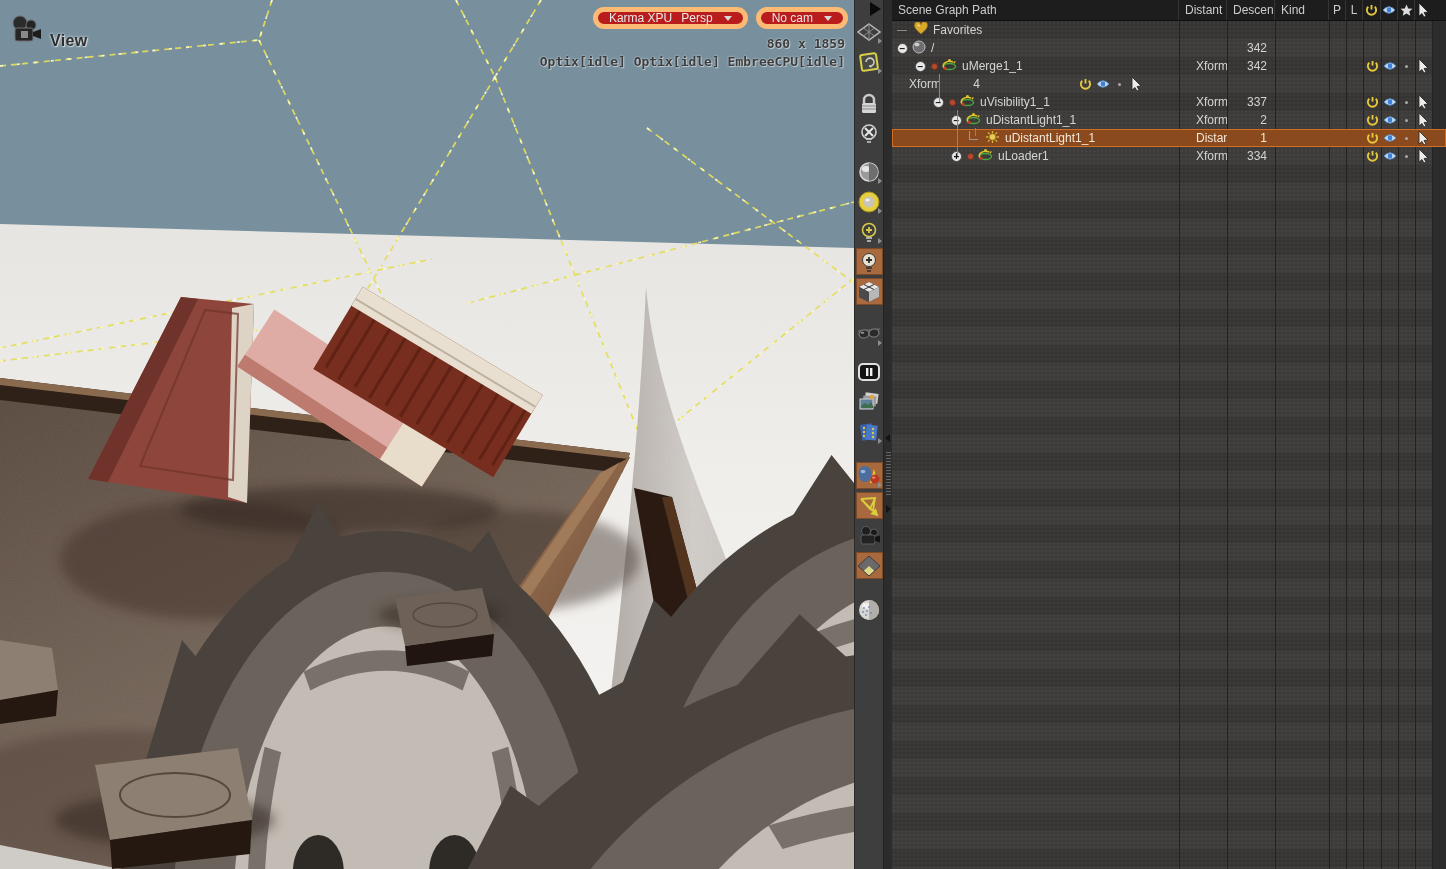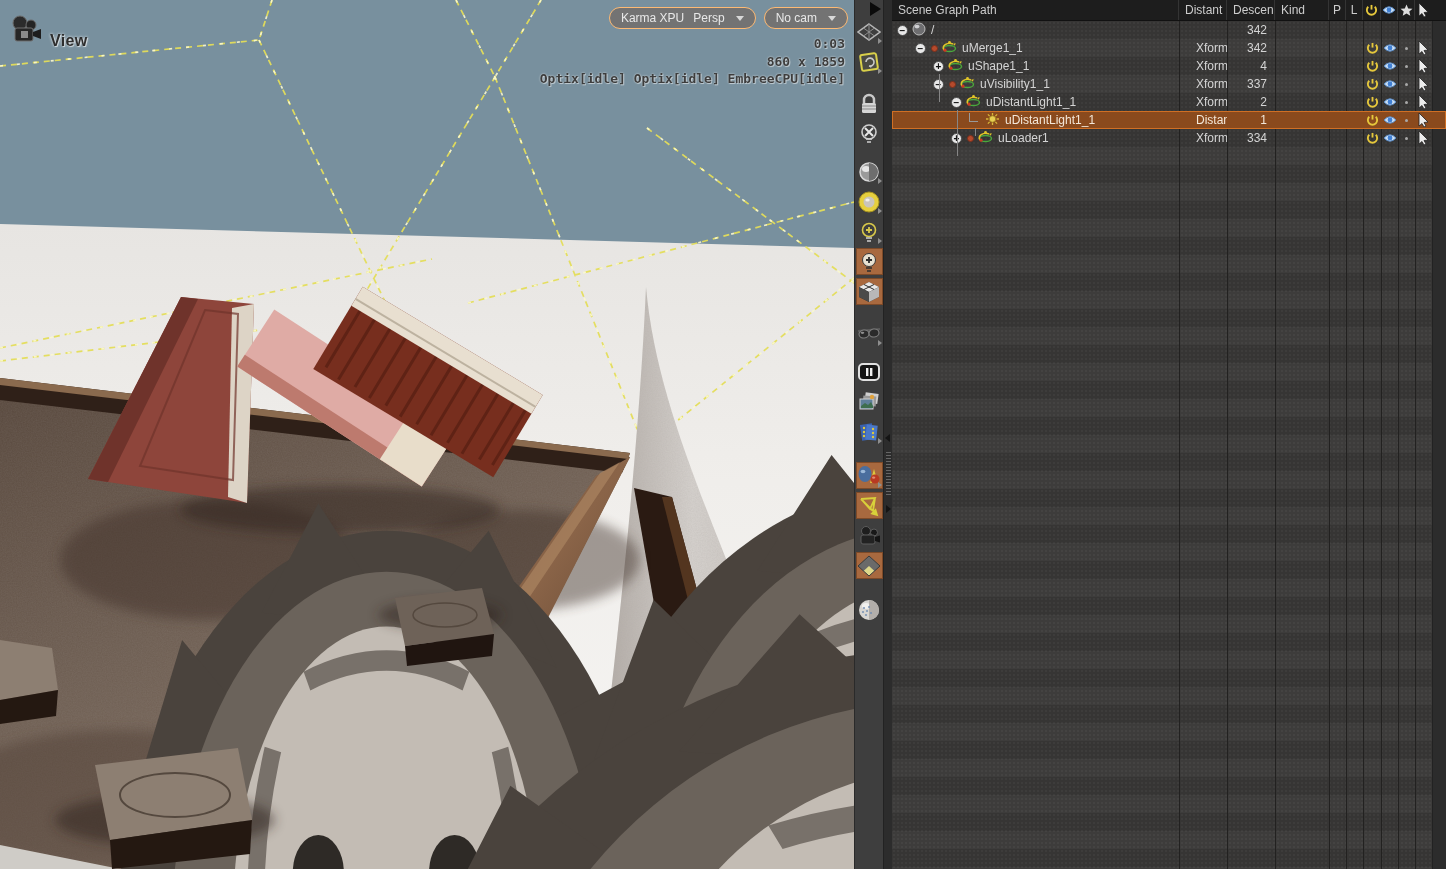--- a/index.html
+++ b/index.html
@@ -6,21 +6,21 @@
   html,body { width:1446px; height:869px; overflow:hidden; background:#2b2b2b;
               font-family:"Liberation Sans", sans-serif; }
   .app { position:relative; width:1446px; height:869px; display:flex; }
 
   
   .viewport { position:relative; width:854px; height:869px; background:#78909e; overflow:hidden; }
   .vp-title { position:absolute; left:50px; top:32px; font-size:16px; font-weight:bold; color:#2e2e2e;
               text-shadow:0 0 3px rgba(255,255,255,.9), 1px 1px 0 rgba(255,255,255,.5); letter-spacing:.3px; }
   .vp-camicon { position:absolute; left:8px; top:12px; }
   .vp-pills { position:absolute; top:7px; right:6px; display:flex; gap:8px; }
-  .pill { height:22px; border-radius:11px; background:#737373; border:1px solid #fdba74;
+  .pill { height:22px; border-radius:11px; background:#b91c1c; border:5px solid #fdba74;
           color:#e8e8e8; font-size:12px; display:flex; align-items:center; padding:0 11px; gap:9px; cursor:default; }
   .caret { width:0; height:0; border-left:4px solid transparent; border-right:4px solid transparent;
            border-top:5px solid #d8d8d8; margin-left:2px; }
   .vp-stats { position:absolute; top:35px; right:9px; text-align:right;
               font-family:"DejaVu Sans Mono", monospace; font-size:13px; font-weight:bold; color:#3d3d3d;
               line-height:17.5px; text-shadow:0 0 2px rgba(255,255,255,.75), 1px 1px 0 rgba(255,255,255,.4); }
 
   
   .toolbar { width:29px; height:869px; background:#3e3e3e; display:flex; flex-direction:column;
              align-items:center; padding-top:18px; border-left:1px solid #2a2a2a; }
@@ -229,21 +229,20 @@
         <span>Persp</span>
         <span class="caret"></span>
       </div>
       <div class="pill">
         <span>No cam</span>
         <span class="caret"></span>
       </div>
     </div>
 
     <div class="vp-stats">
-      <div>0:03</div>
       <div>860 x 1859</div>
       <div>Optix[idle] Optix[idle] EmbreeCPU[idle]</div>
     </div>
   </div>
 
   <div class="toolbar">
     <div class="tbtn">
       <svg width="24" height="20" viewBox="0 0 24 20">
           <path d="M12,2 L23,10 L12,18 L1,10 Z" fill="none" stroke="#b8b8b8" stroke-width="1.5"></path>
           <path d="M6.5,6 L17.5,14 M17.5,6 L6.5,14 M12,2 L12,18" stroke="#8e8e8e" stroke-width="1"></path>
@@ -444,20 +443,39 @@
         </div>
       <div class="ph-cell ph-ico" style="width:16px; border-right:none">
         <svg width="11" height="14" viewBox="0 0 11 14">
             <path d="M1,0 L10,9 L6,9.5 L8,13 L6,14 L4,10.5 L1,13 Z" fill="#e8e8e8" stroke="#222" stroke-width=".8"></path>
           </svg>
         </div>
     </div>
     <div class="p-rows" id="rows">
         <div class="p-row">
           <div class="c-name" style="width: 287px; padding-left: 5px;">
+            <span class="stub"></span>
+            <span class="ticon"><svg width="14" height="13" viewBox="0 0 14 13">
+                <path d="M7,12 C2,8 0.5,5.5 0.5,3.5 A3,3 0 0 1 7,2.5 A3,3 0 0 1 13.5,3.5 C13.5,5.5 12,8 7,12 Z" fill="#d9a92c" stroke="#8a6a12" stroke-width=".7"></path>
+                <ellipse cx="4.6" cy="3.6" rx="1.5" ry="1" fill="#f2d87a"></ellipse>
+              </svg></span>
+            <span class="tlabel">Favorites</span>
+          </div>
+          <div class="c-prim" style="width: 48px;"></div>
+          <div class="c-desc" style="width: 48px;"></div>
+          <div class="c-kind" style="width: 54px;"></div>
+          <div class="c-ico" style="width: 17px;"></div>
+          <div class="c-ico" style="width: 17px;"></div>
+          <div class="c-ico" style="width: 18px;"></div>
+          <div class="c-ico" style="width: 17px;"></div>
+          <div class="c-ico" style="width: 17px;"></div>
+          <div class="c-ico" style="width: 16px;"></div>
+        </div>
+        <div class="p-row">
+          <div class="c-name" style="width: 287px; padding-left: 5px;">
             <span class="expander">−</span>
             <span class="ticon"><svg width="14" height="14" viewBox="0 0 14 14">
                 <circle cx="7" cy="7" r="6" fill="#6e6e70" stroke="#bcbcbc" stroke-width="1"></circle>
                 <ellipse cx="5" cy="4.6" rx="2.6" ry="1.8" fill="#cfcfd2"></ellipse>
               </svg></span>
             <span class="tlabel">/</span>
           </div>
           <div class="c-prim" style="width: 48px;"></div>
           <div class="c-desc" style="width: 48px;">342</div>
           <div class="c-kind" style="width: 54px;"></div>
@@ -501,31 +519,20 @@
           <div class="c-ico" style="width: 17px;">
             <span class="rowdot"></span>
           </div>
           <div class="c-ico" style="width: 16px;">
             <svg width="11" height="14" viewBox="0 0 11 14">
               <path d="M1,0 L10,9 L6,9.5 L8,13 L6,14 L4,10.5 L1,13 Z" fill="#ececec" stroke="#222" stroke-width=".8"></path>
             </svg>
           </div>
         </div>
         <div class="p-row">
-          <div class="c-name" style="width: 287px; padding-left: 41px;">
-            <span class="expander">+</span>
-            <span class="ticon"><svg width="15" height="13" viewBox="0 0 15 13">
-                <ellipse cx="7.5" cy="8.5" rx="6" ry="3" fill="none" stroke="#4aa83c" stroke-width="1.4"></ellipse>
-                <path d="M2,10 a6.5,4.5 0 0 1 9,-6" fill="none" stroke="#e0c428" stroke-width="1.6"></path>
-                <path d="M11,4 l2.6,-1 -0.6,2.8 z" fill="#e0c428"></path>
-                <circle cx="3" cy="10.2" r="1.6" fill="#cc3a22"></circle>
-                <circle cx="7.5" cy="2.5" r="1.4" fill="#e0c428"></circle>
-              </svg></span>
-            <span class="tlabel">uShape1_1</span>
-          </div>
           <div class="c-prim" style="width: 48px;">Xform</div>
           <div class="c-desc" style="width: 48px;">4</div>
           <div class="c-kind" style="width: 54px;"></div>
           <div class="c-ico" style="width: 17px;"></div>
           <div class="c-ico" style="width: 17px;"></div>
           <div class="c-ico" style="width: 18px;">
             <svg width="13" height="13" viewBox="0 0 14 14">
               <path d="M7,1 V6" stroke="#e6c83c" stroke-width="2"></path>
               <path d="M3.5,3 a5,5 0 1 0 7,0" fill="none" stroke="#e6c83c" stroke-width="2"></path>
             </svg>

